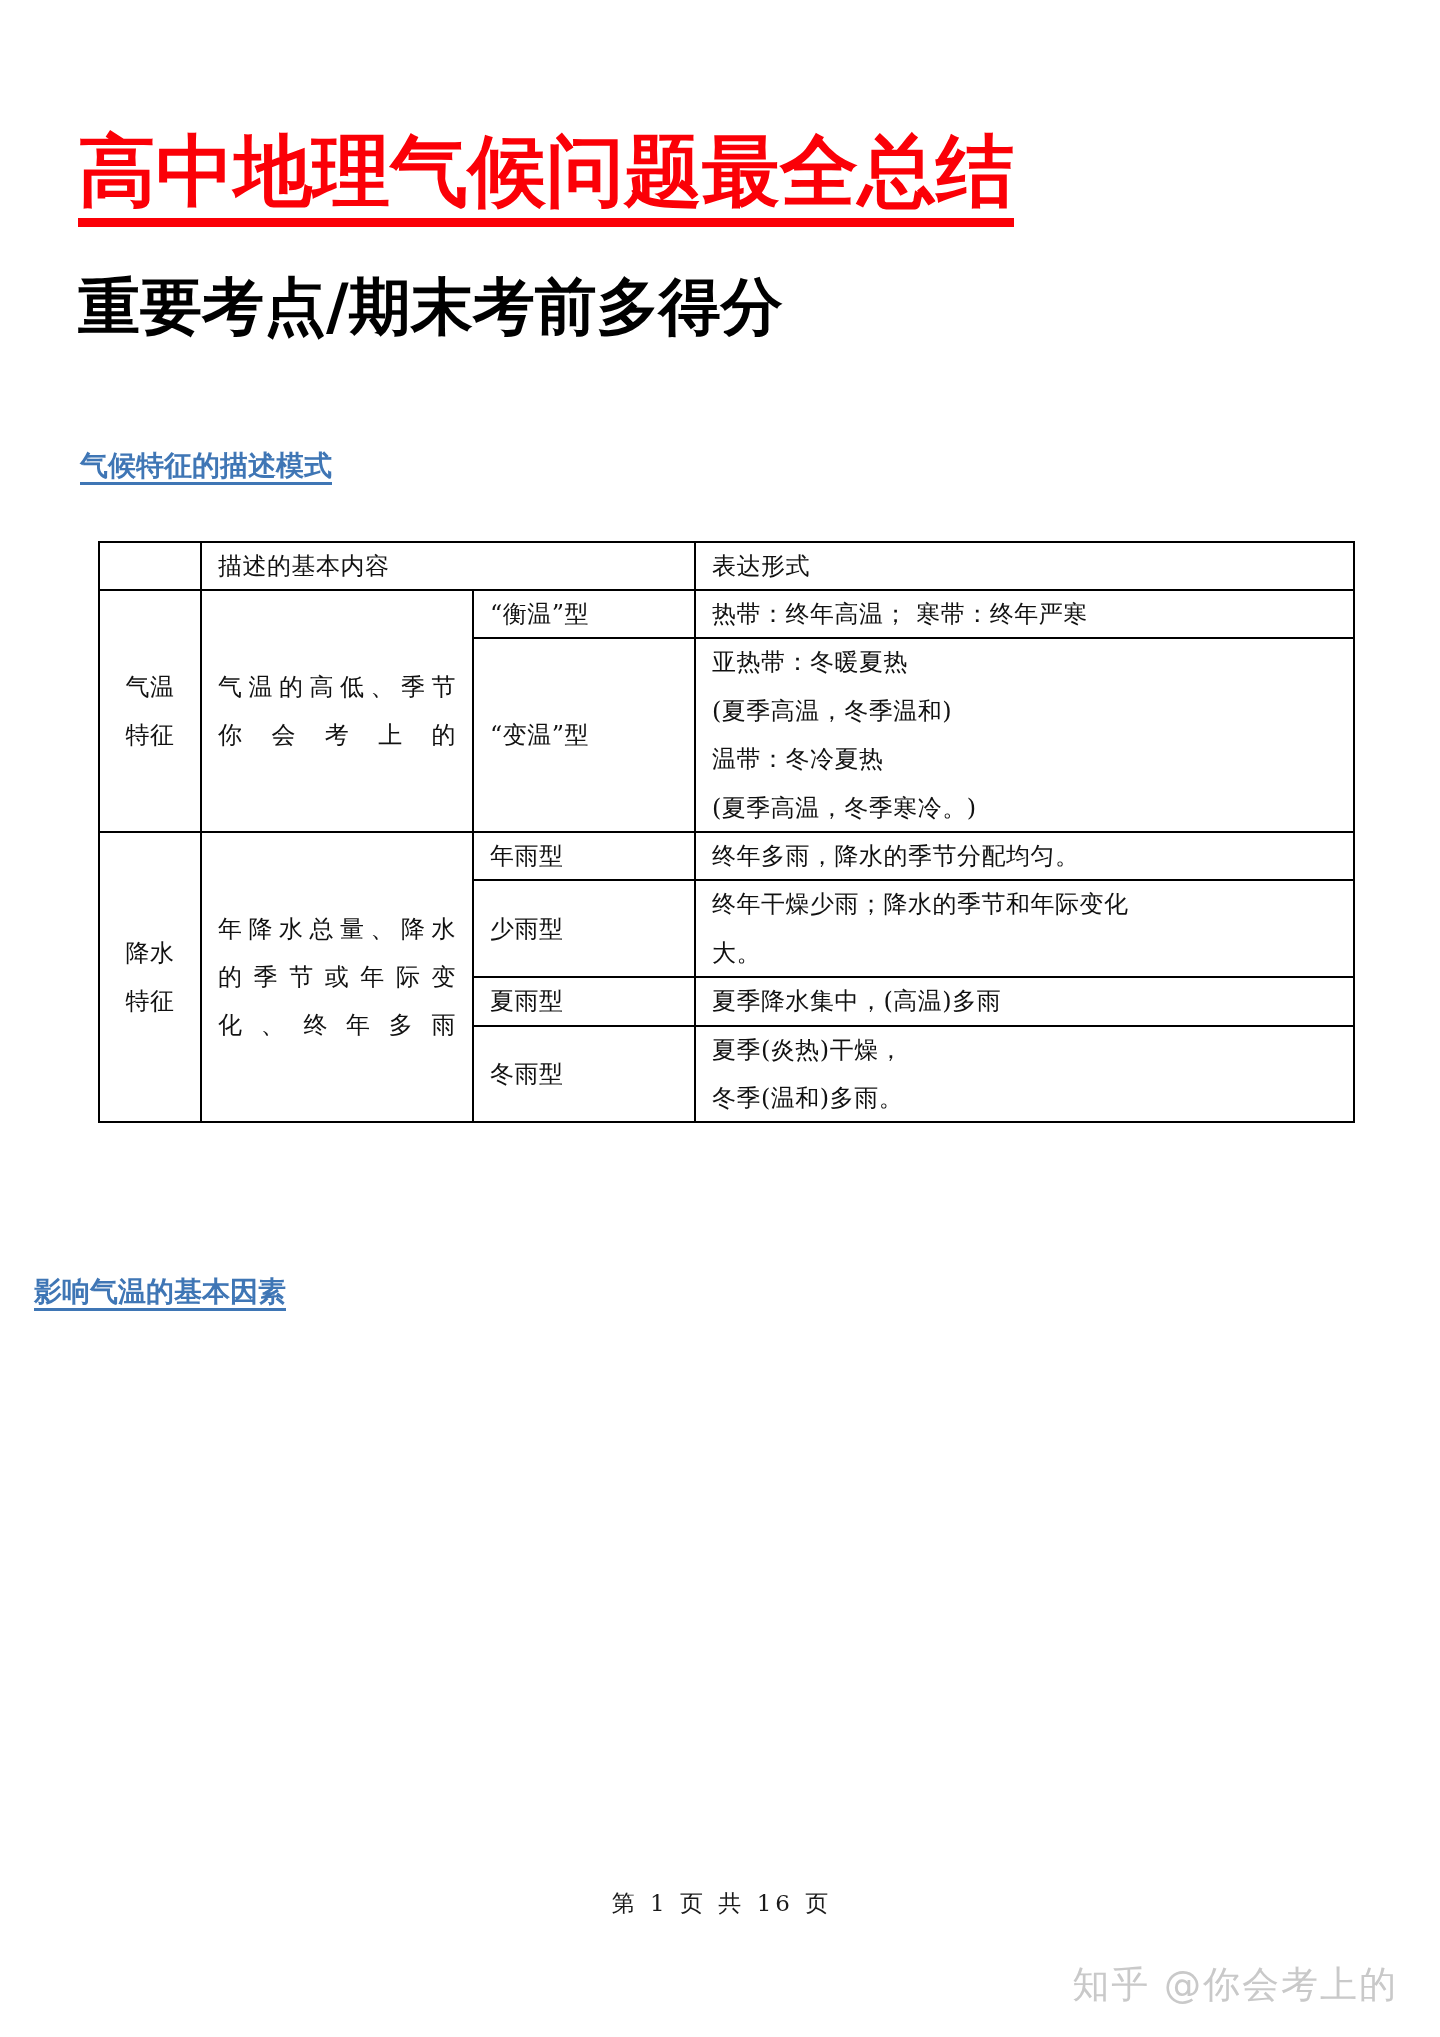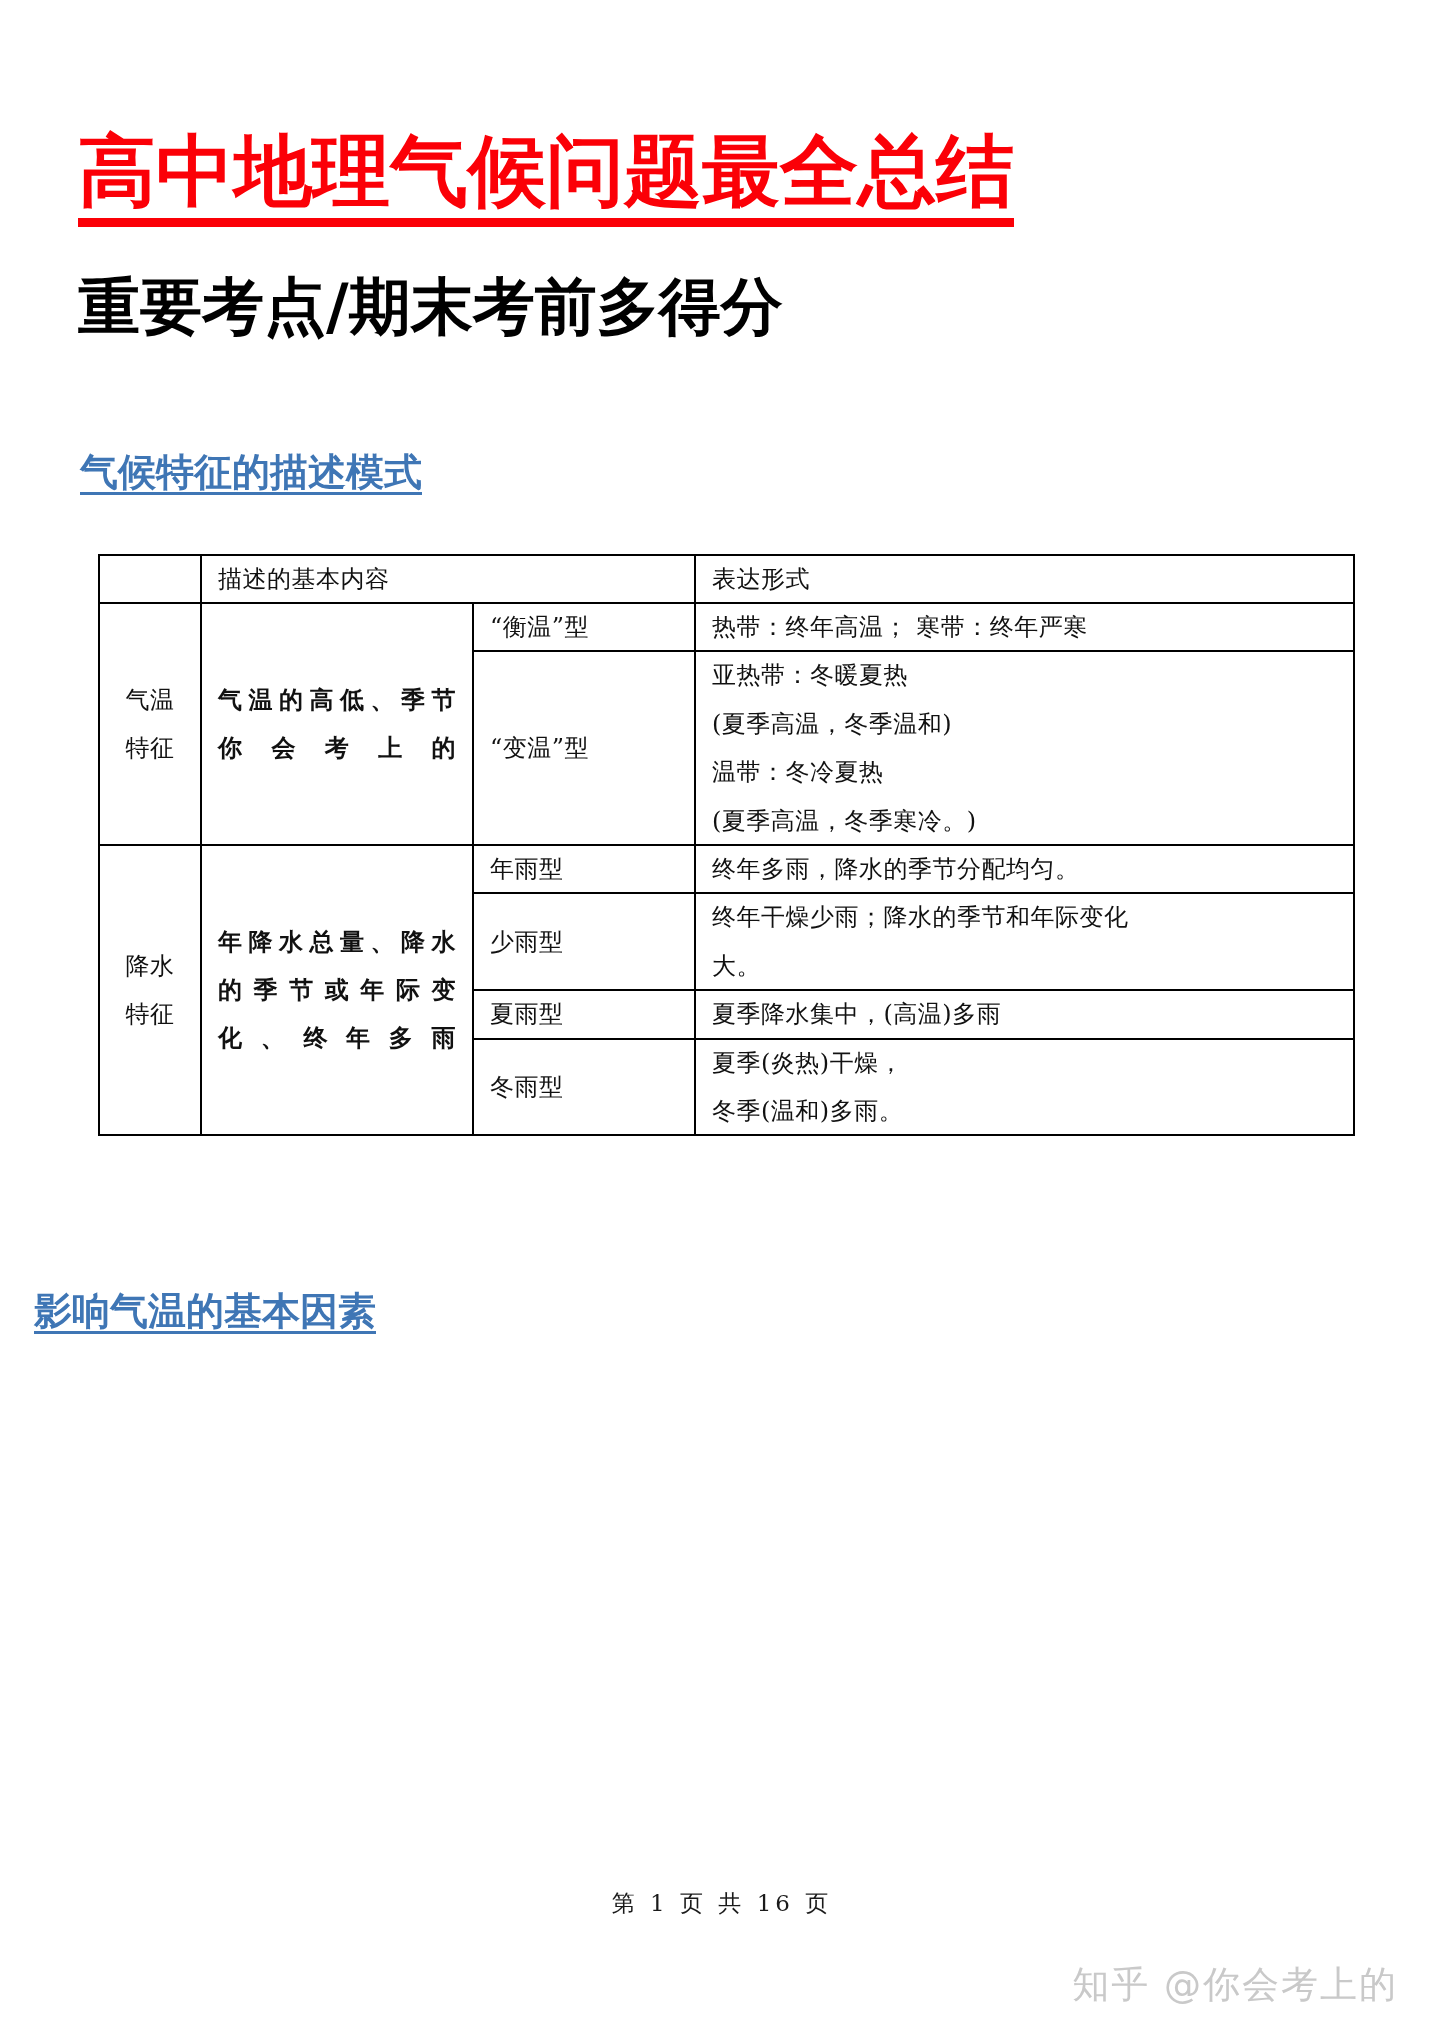--- a/index.html
+++ b/index.html
@@ -51,21 +51,21 @@
     font-size: 62px;
     line-height: 1.15;
     color: #000000;
     white-space: nowrap;
   }
 
   
   .section-heading {
     font-family: "DejaVu Sans", "Liberation Sans", sans-serif;
     font-weight: bold;
-    font-size: 38px;
+    font-size: 28px;
     color: #3f76b5;
     text-decoration: underline;
     text-underline-offset: 7px;
     text-decoration-thickness: 3px;
     display: inline-block;
     white-space: nowrap;
   }
 
   .heading-1-pos {
     margin-top: 104px;
@@ -111,21 +111,20 @@
     line-height: 2.1;
     padding-left: 6px;
     padding-right: 6px;
   }
 
   td.desc-cell {
     text-align: justify;
     text-align-last: justify;
     line-height: 2.3;
     padding: 18px 18px;
-    font-weight: bold;
   }
 
   td.type-cell {
     text-align: left;
     line-height: 1.9;
   }
 
   td.form-cell {
     text-align: left;
     line-height: 2.25;

